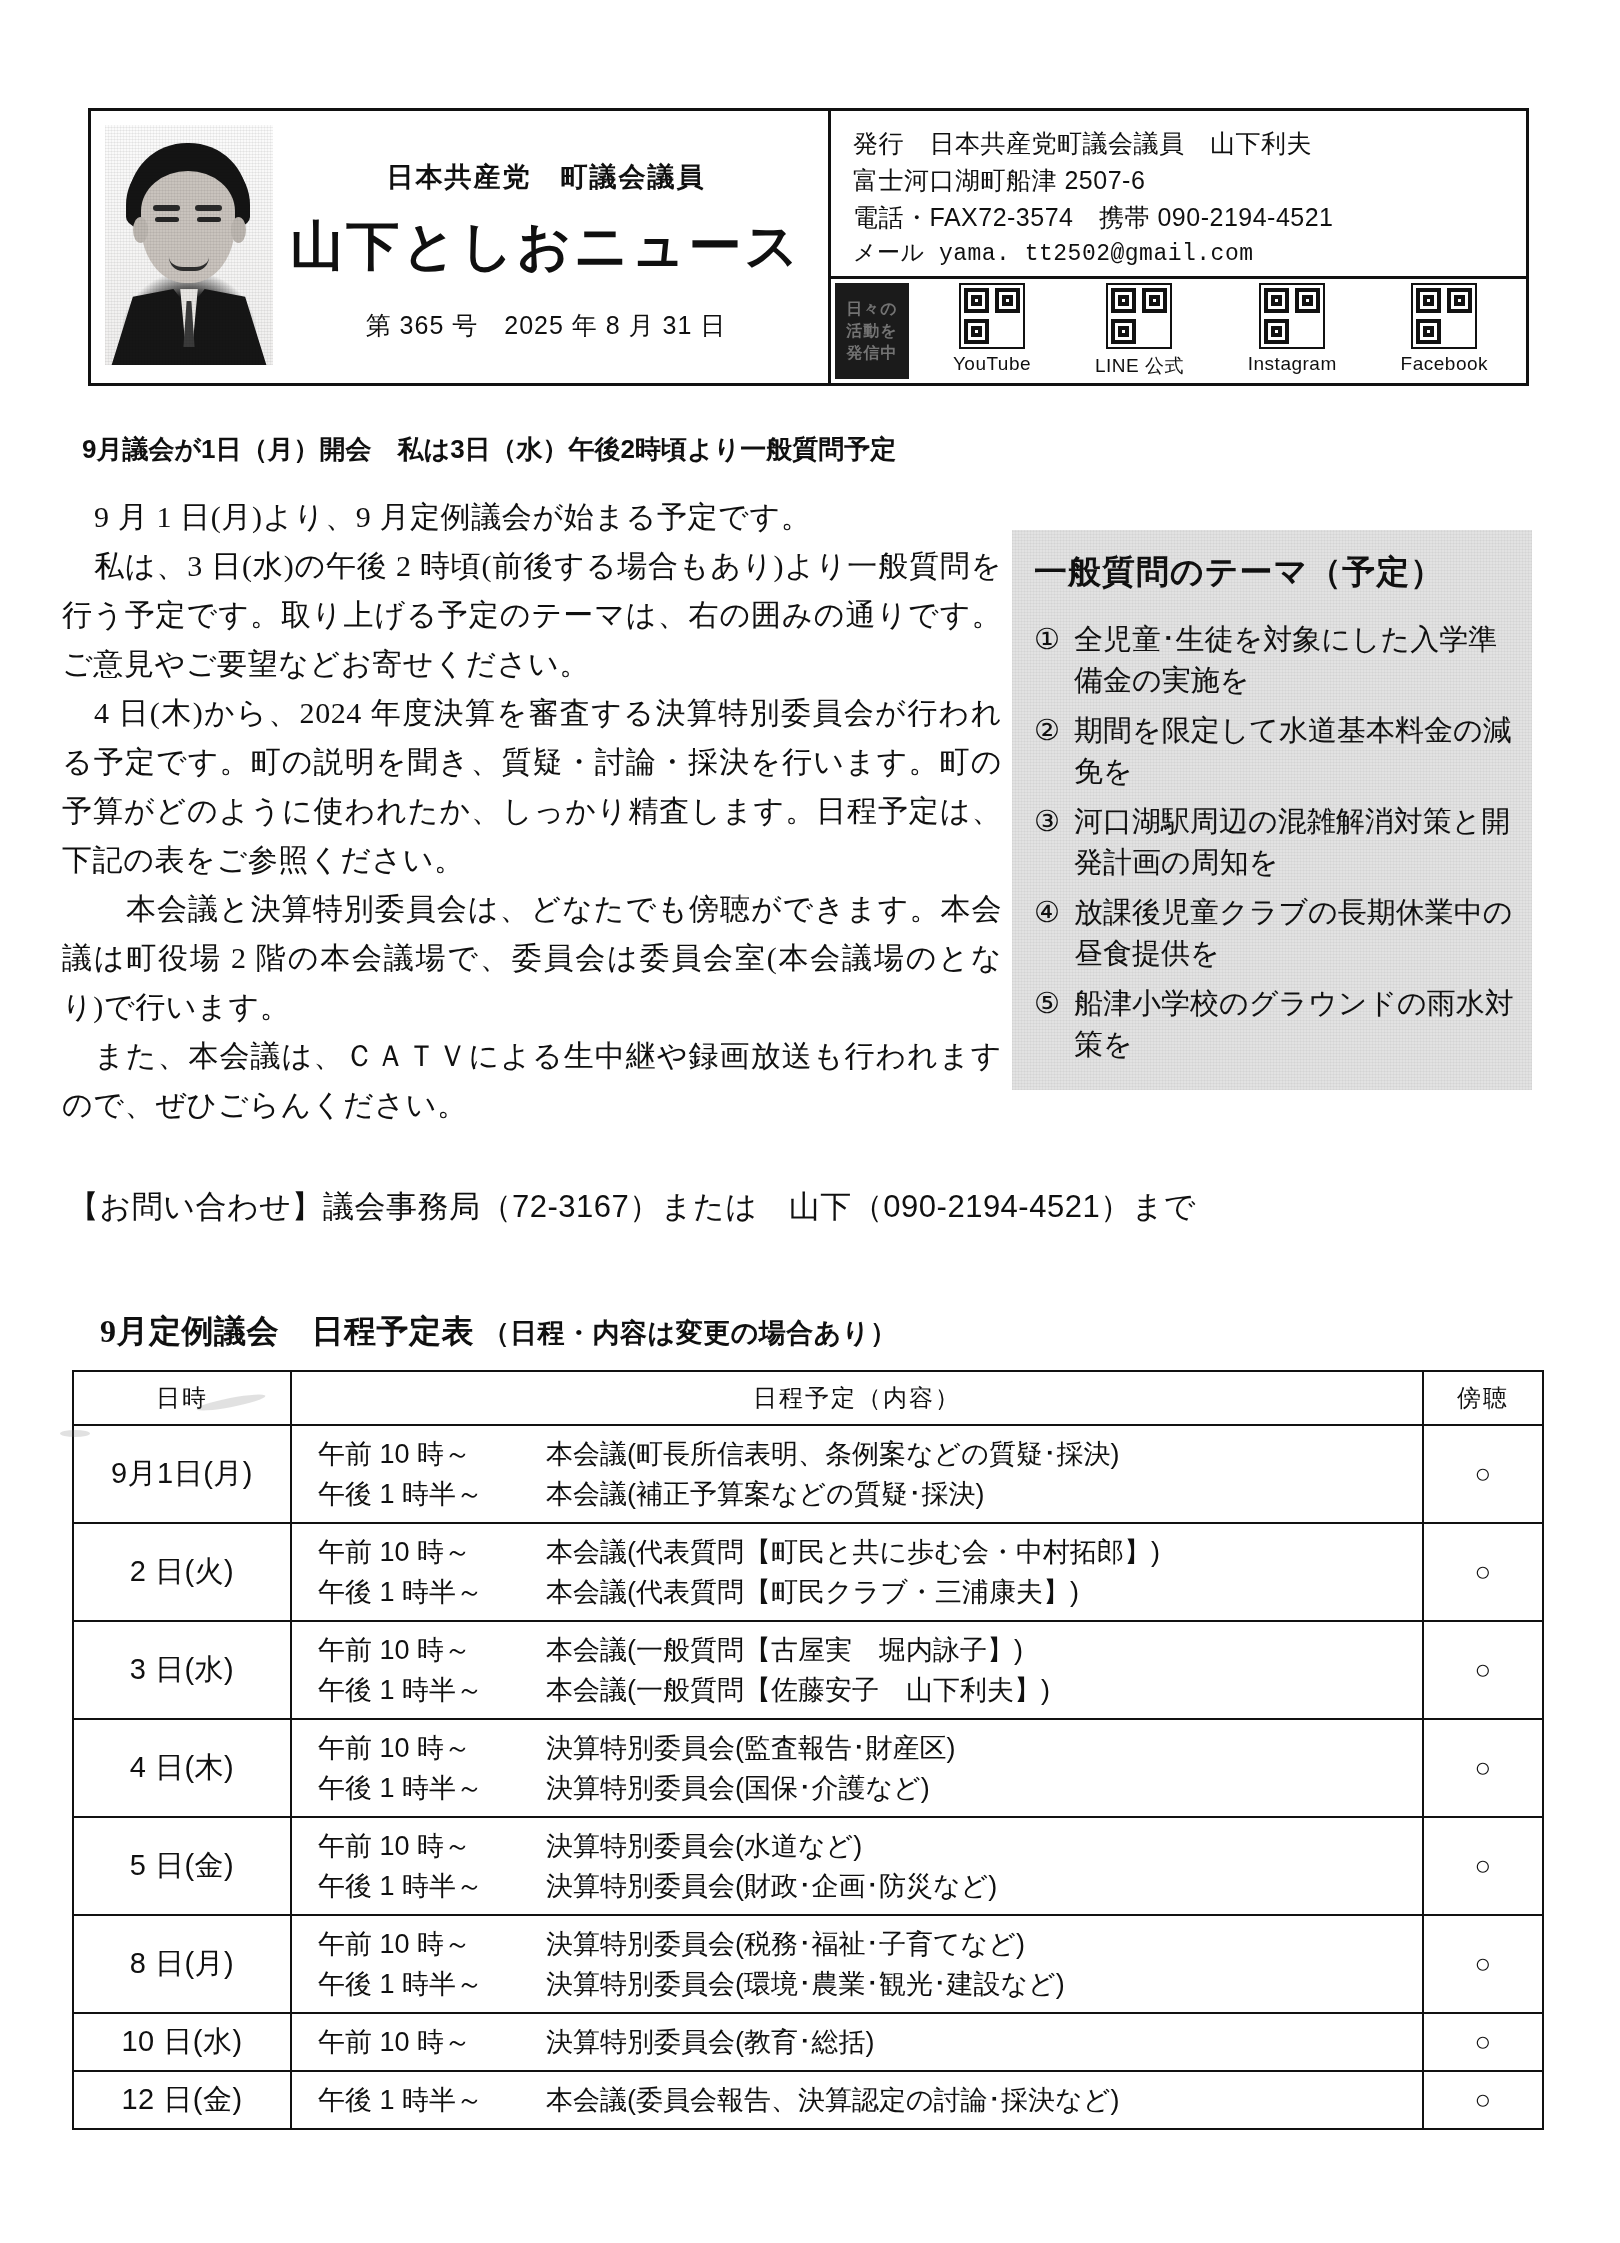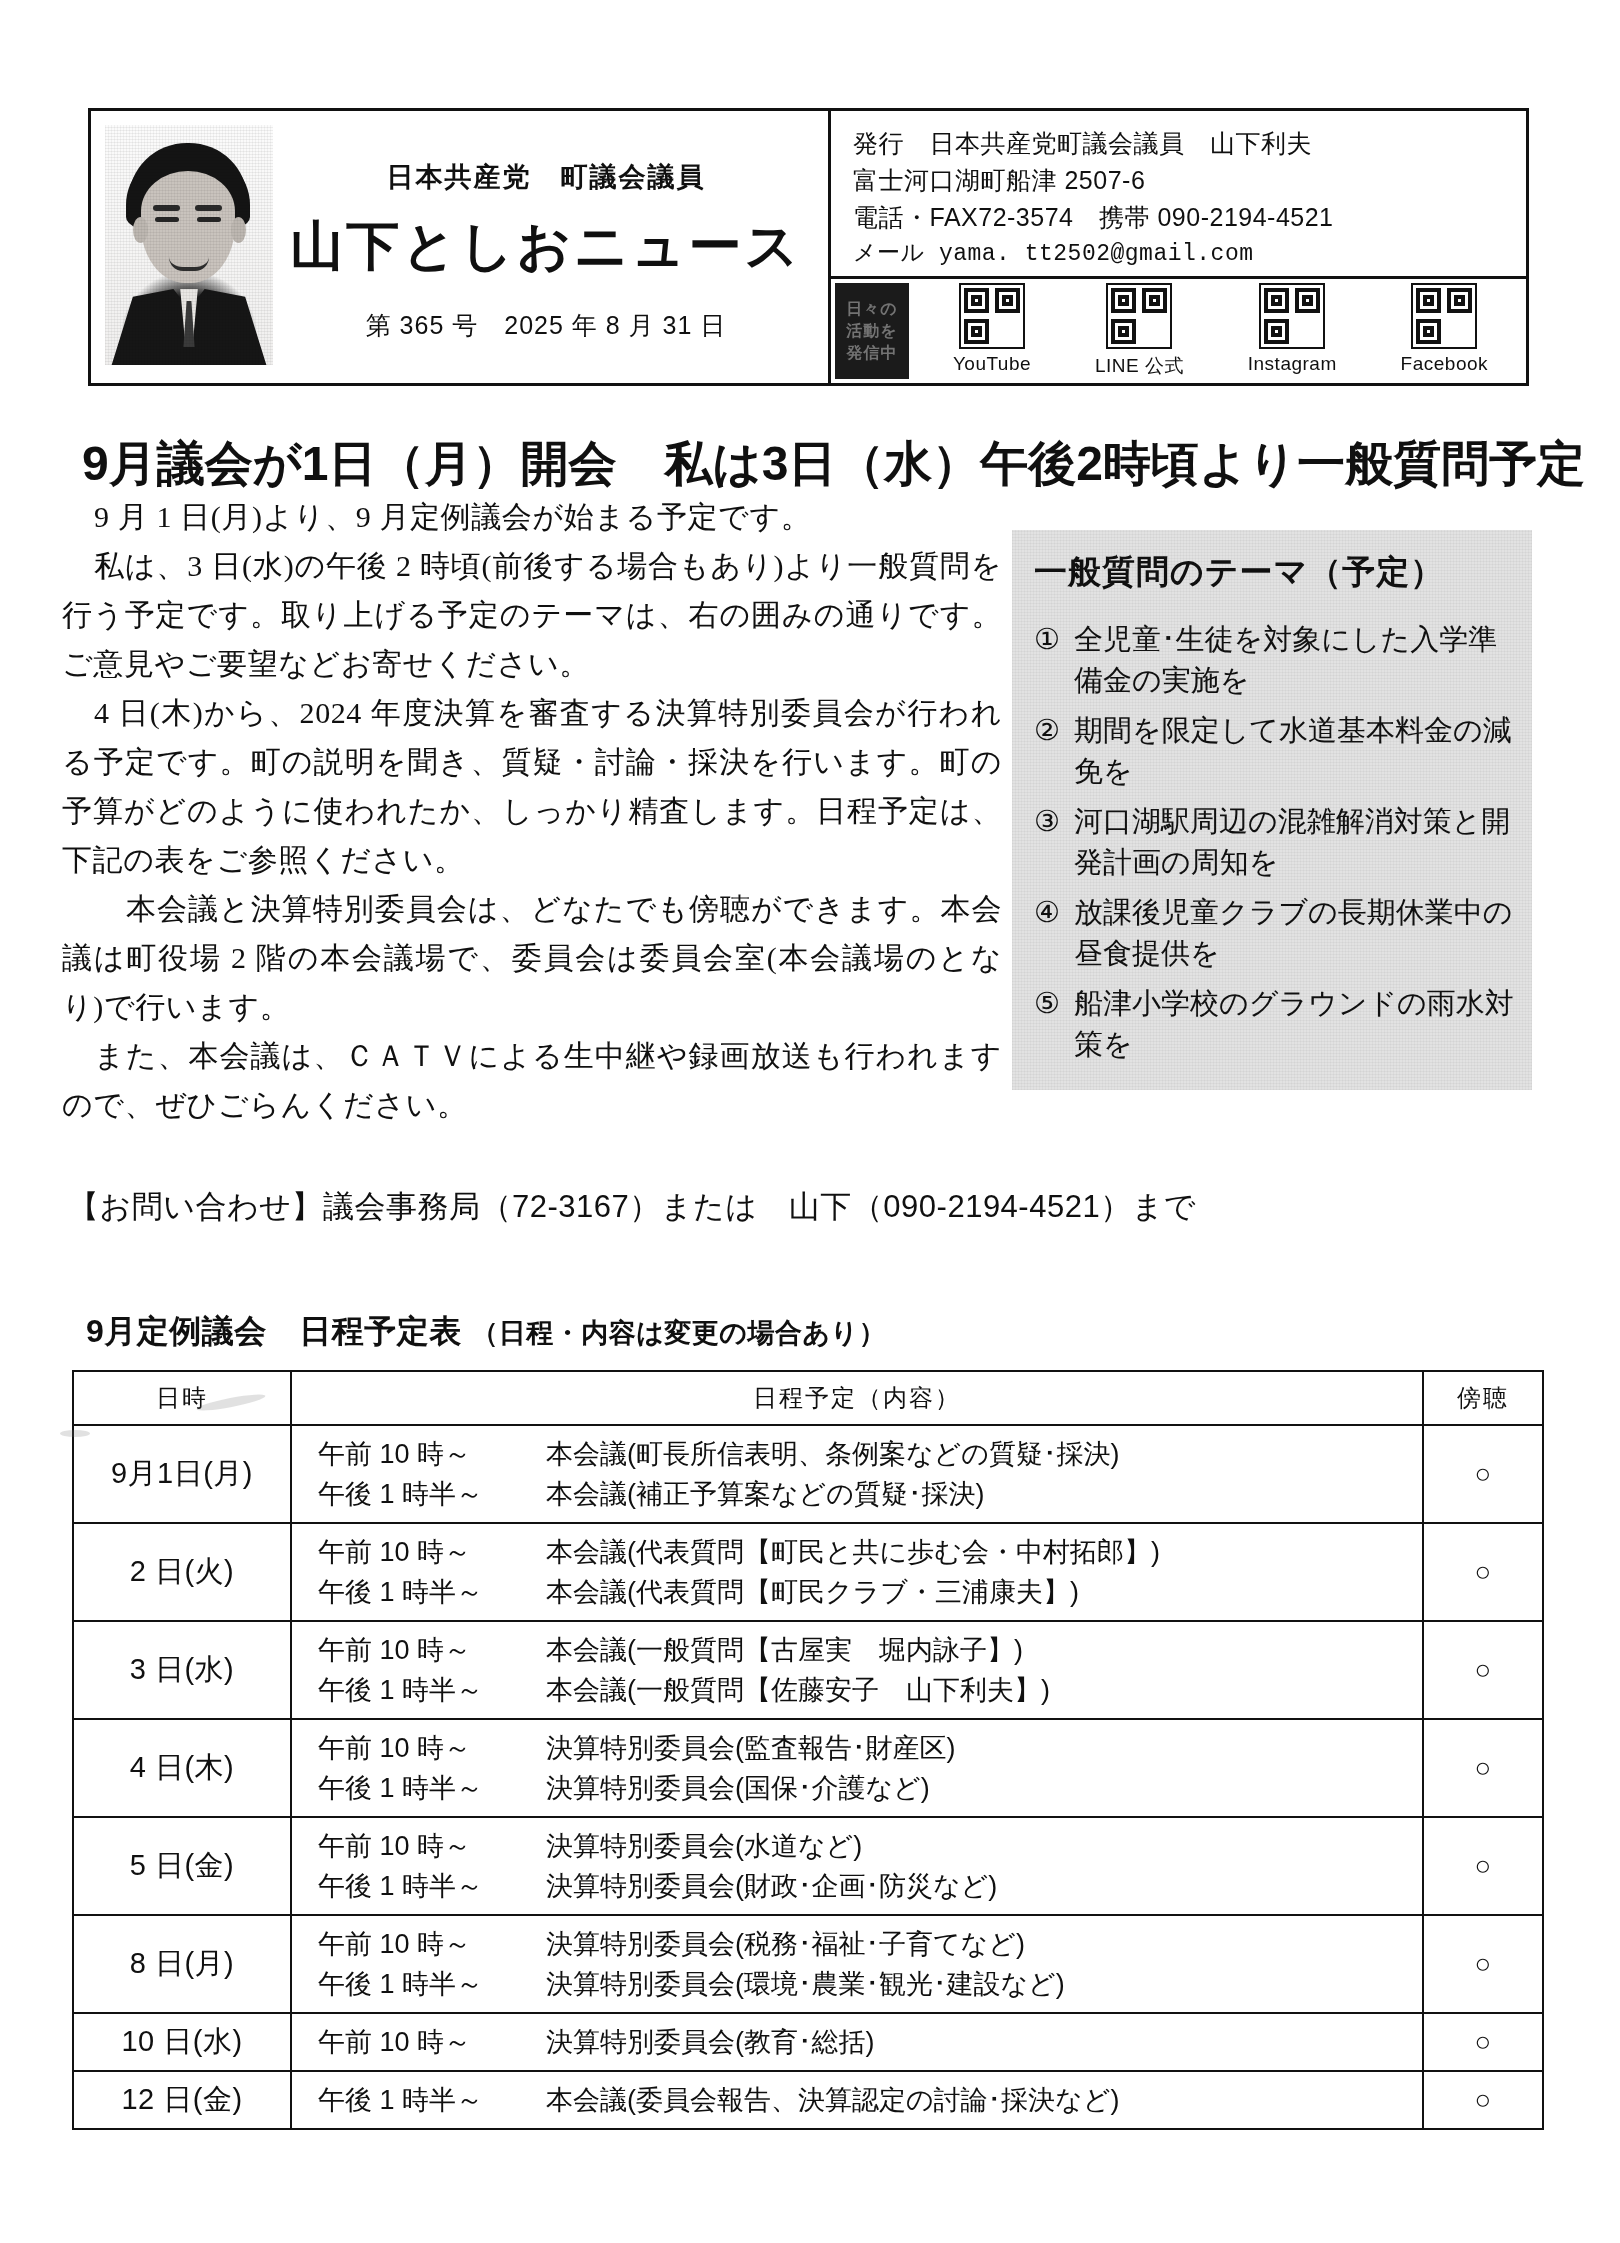--- a/index.html
+++ b/index.html
@@ -290,21 +290,21 @@
     white-space: nowrap;
   }
 
   
   .headline {
     position: absolute;
     left: 82px;
     top: 432px;
     width: 1460px;
     font-family: "Liberation Sans", "DejaVu Sans", sans-serif;
-    font-size: 48px;
+    font-size: 26px;
     font-weight: 700;
     letter-spacing: 0px;
     white-space: nowrap;
   }
 
   
   .bodytext {
     position: absolute;
     left: 62px;
     top: 492px;
@@ -375,23 +375,23 @@
     width: 1460px;
     font-family: "Liberation Sans", "DejaVu Sans", sans-serif;
     font-size: 31px;
     letter-spacing: 0.5px;
     white-space: nowrap;
   }
 
   
   .sched-title {
     position: absolute;
-    left: 86px;
+    left: 100px;
     top: 1310px;
-    font-family: Liberation Sans, sans-serif;
+    font-family: Liberation Serif, serif;
     font-size: 32px;
     font-weight: 700;
     letter-spacing: 0.5px;
     white-space: nowrap;
   }
   .sched-title .sub {
     font-size: 27px;
     font-weight: 700;
   }
 

